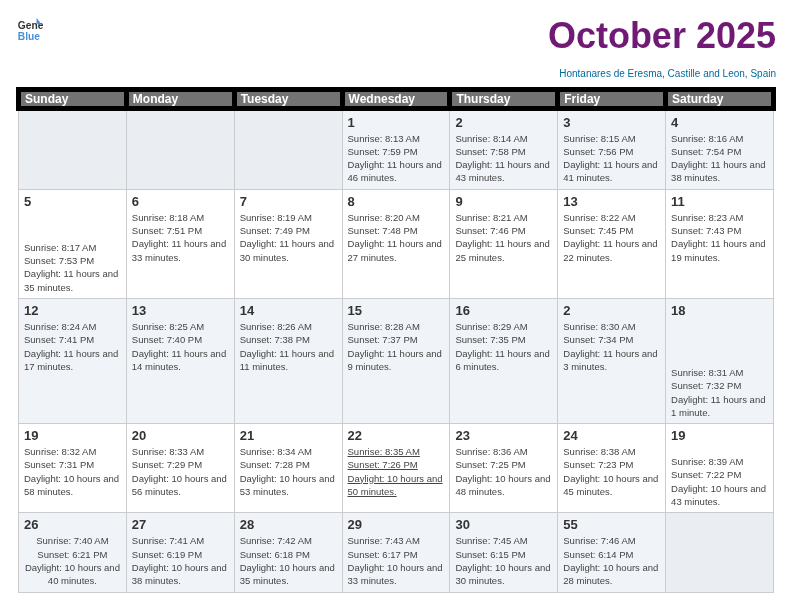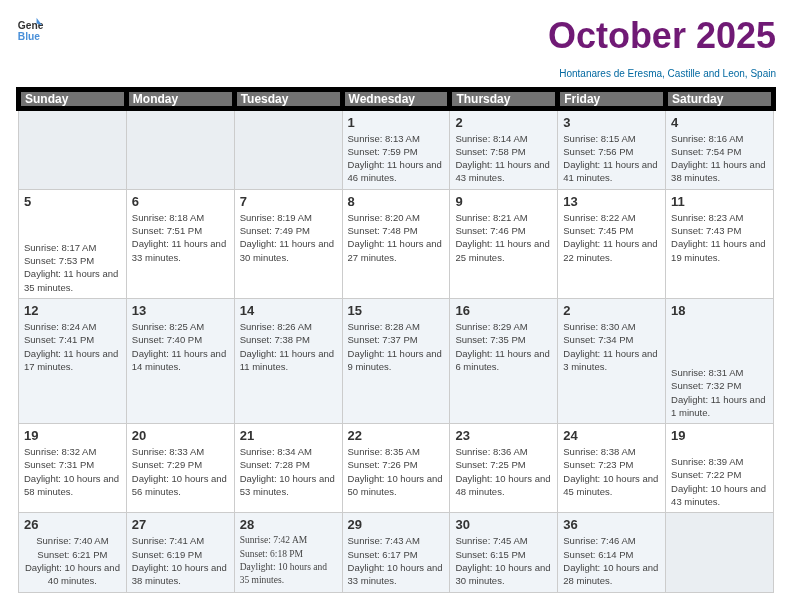--- a/index.html
+++ b/index.html
@@ -246,21 +246,21 @@
 Daylight: 10 hours and 56 minutes.</div>
         </td>
         <td>
           <span class="day-number">21</span>
           <div class="day-info" style="white-space: pre-line;">Sunrise: 8:34 AM
 Sunset: 7:28 PM
 Daylight: 10 hours and 53 minutes.</div>
         </td>
         <td>
           <span class="day-number">22</span>
-          <div class="day-info" style="white-space: pre-line;">Sunrise: 8:35 AM
+          <div class="day-info" style="white-space: pre-line; text-decoration: underline;">Sunrise: 8:35 AM
 Sunset: 7:26 PM
 Daylight: 10 hours and 50 minutes.</div>
         </td>
         <td>
           <span class="day-number">23</span>
           <div class="day-info" style="white-space: pre-line;">Sunrise: 8:36 AM
 Sunset: 7:25 PM
 Daylight: 10 hours and 48 minutes.</div>
         </td>
         <td>
@@ -284,38 +284,38 @@
 Daylight: 10 hours and 40 minutes.</div>
         </td>
         <td>
           <span class="day-number">27</span>
           <div class="day-info" style="white-space: pre-line;">Sunrise: 7:41 AM
 Sunset: 6:19 PM
 Daylight: 10 hours and 38 minutes.</div>
         </td>
         <td>
           <span class="day-number">28</span>
-          <div class="day-info" style="white-space: pre-line; font-family: Liberation Serif, serif;">Sunrise: 7:42 AM
+          <div class="day-info" style="white-space: pre-line;">Sunrise: 7:42 AM
 Sunset: 6:18 PM
 Daylight: 10 hours and 35 minutes.</div>
         </td>
         <td>
           <span class="day-number">29</span>
           <div class="day-info" style="white-space: pre-line;">Sunrise: 7:43 AM
 Sunset: 6:17 PM
 Daylight: 10 hours and 33 minutes.</div>
         </td>
         <td>
           <span class="day-number">30</span>
           <div class="day-info" style="white-space: pre-line;">Sunrise: 7:45 AM
 Sunset: 6:15 PM
 Daylight: 10 hours and 30 minutes.</div>
         </td>
         <td>
-          <span class="day-number">36</span>
+          <span class="day-number">55</span>
           <div class="day-info" style="white-space: pre-line;">Sunrise: 7:46 AM
 Sunset: 6:14 PM
 Daylight: 10 hours and 28 minutes.</div>
         </td>
         <td class="empty"></td>
       </tr>
     </tbody>
 </table>
 
 </body></html>

